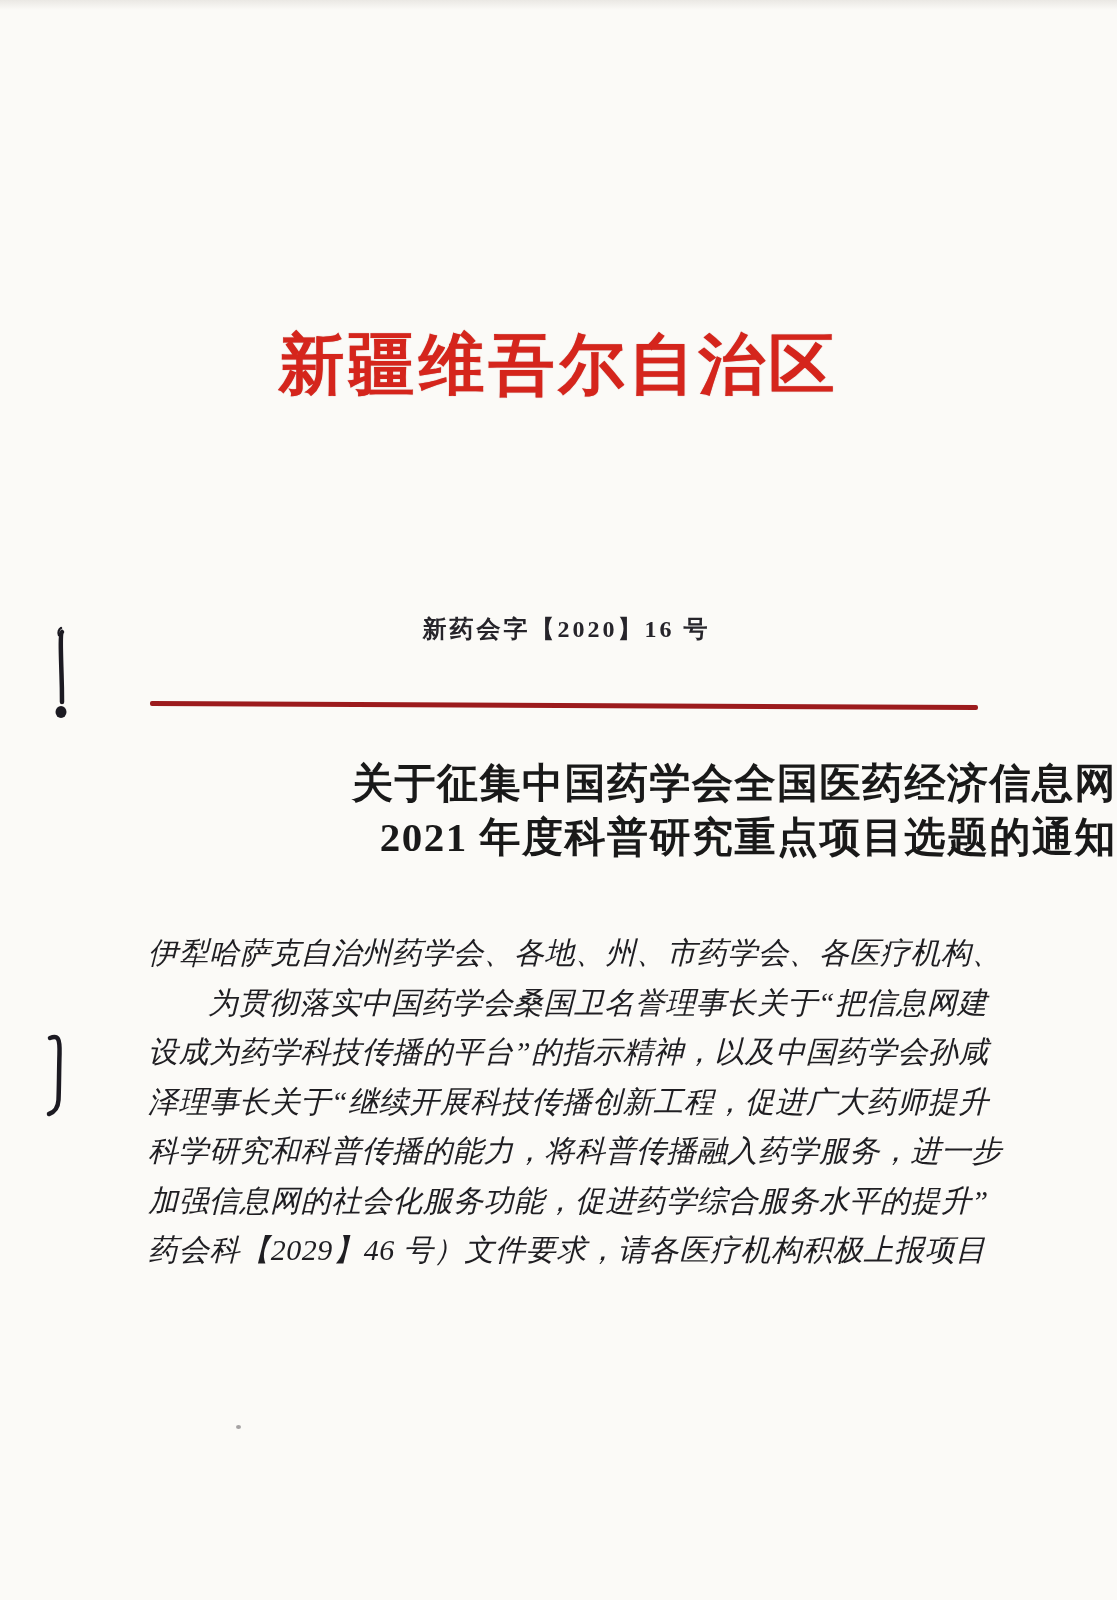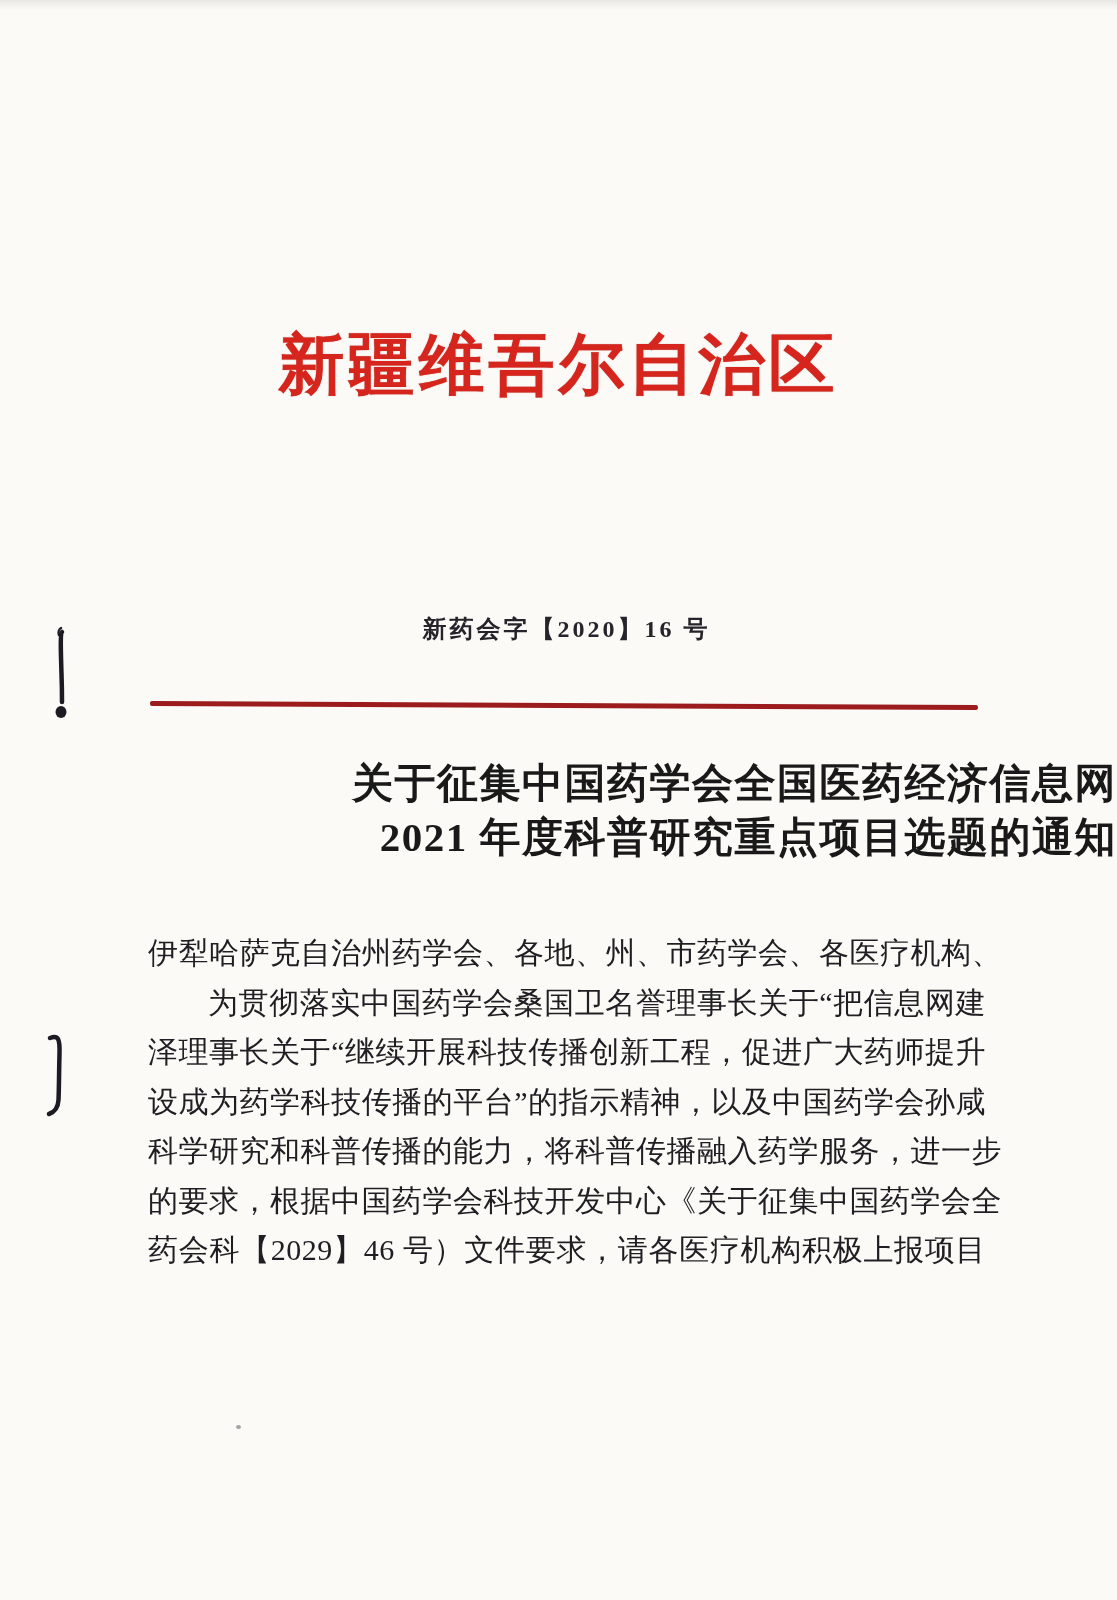--- a/index.html
+++ b/index.html
@@ -98,20 +98,21 @@
     width: 838px;
     color: #1f1e22;
     font-size: 30px;
     line-height: 49.5px;
     letter-spacing: 0.5px;
   }
   .jline {
     text-align: justify;
     text-align-last: justify;
     white-space: nowrap;
+    font-style: italic;
   }
   .lline {
     text-align: left;
     text-align-last: left;
   }
   .indent {
     text-indent: 60px;
   }
   .ink-mark {
     position: absolute;
@@ -137,24 +138,24 @@
   <div class="red-rule"></div>
 
   <div class="doc-title">
     <div>关于征集中国药学会全国医药经济信息网</div>
     <div>2021 年度科普研究重点项目选题的通知</div>
   </div>
 
   <div class="body-block">
     <div class="jline">伊犁哈萨克自治州药学会、各地、州、市药学会、各医疗机构、</div>
     <div class="jline indent">为贯彻落实中国药学会桑国卫名誉理事长关于“把信息网建</div>
+    <div class="jline">设成为药学科技传播的平台”的指示精神，以及中国药学会孙咸</div>
     <div class="jline">泽理事长关于“继续开展科技传播创新工程，促进广大药师提升</div>
-    <div class="jline">设成为药学科技传播的平台”的指示精神，以及中国药学会孙咸</div>
     <div class="jline">科学研究和科普传播的能力，将科普传播融入药学服务，进一步</div>
-    <div class="jline">的要求，根据中国药学会科技开发中心《关于征集中国药学会全</div>
+    <div class="jline">加强信息网的社会化服务功能，促进药学综合服务水平的提升”</div>
     <div class="jline">药会科【2029】46 号）文件要求，请各医疗机构积极上报项目</div>
   </div>
 
   <svg class="ink-mark" style="left:52px; top:626px;" width="22" height="96" viewBox="0 0 22 96">
     <path d="M10,6 C8,8 9,30 9.5,48 C10,62 10,70 10,76" stroke="#1c1a22" stroke-width="4.5" fill="none" stroke-linecap="round"></path>
     <ellipse cx="9" cy="86" rx="5.5" ry="6" fill="#1c1a22"></ellipse>
     <path d="M9,2 C7,3 6,6 7,9" stroke="#1c1a22" stroke-width="2.5" fill="none" stroke-linecap="round"></path>
   </svg>
 
   <svg class="ink-mark" style="left:44px; top:1032px;" width="24" height="88" viewBox="0 0 24 88">

